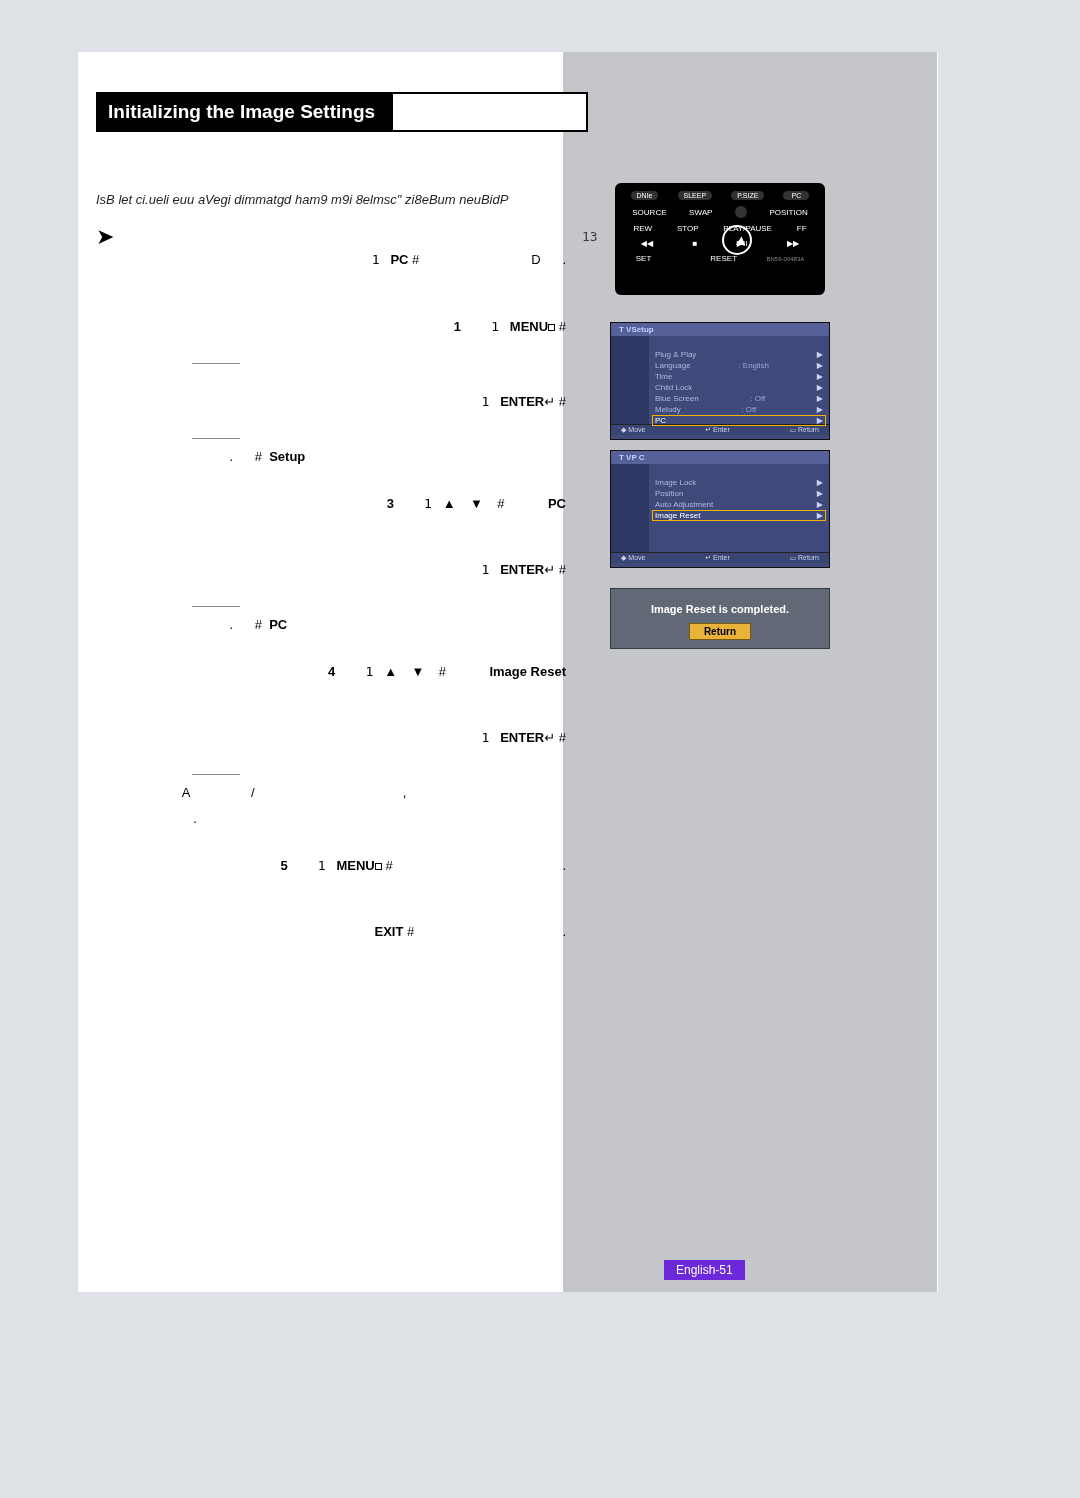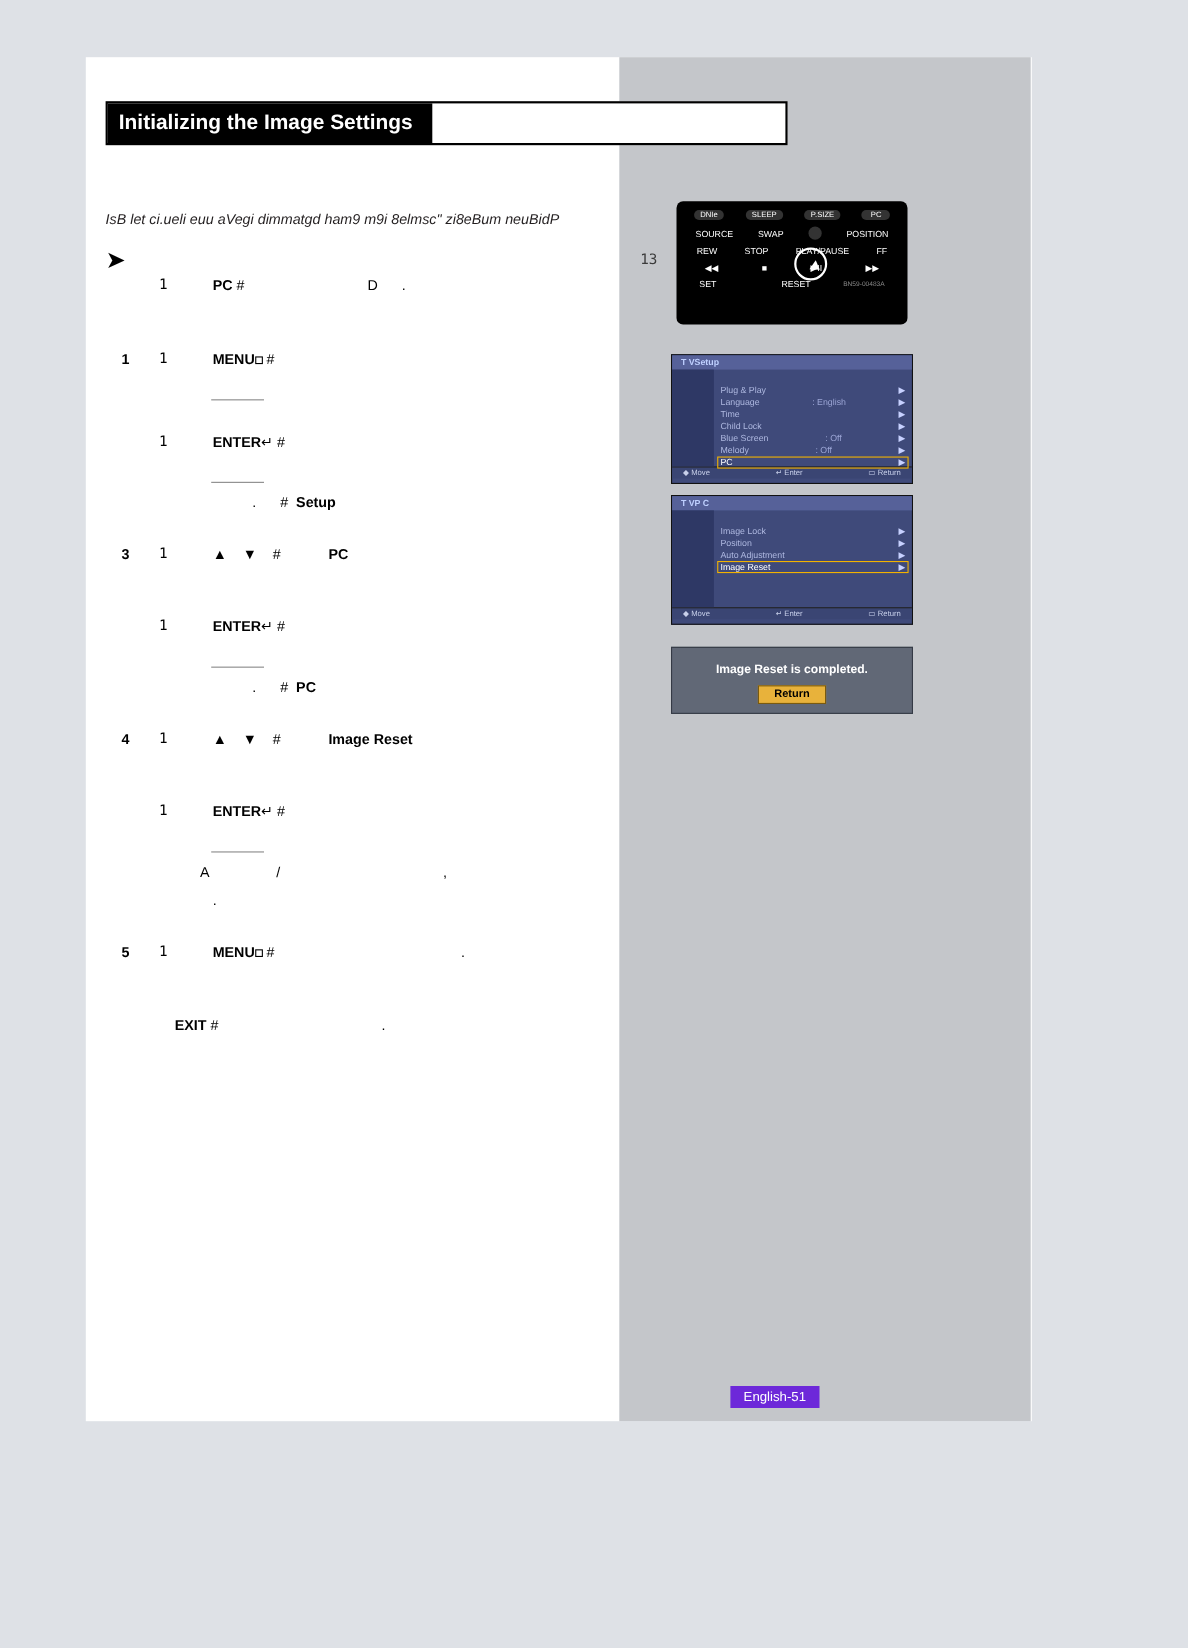--- a/index.html
+++ b/index.html
@@ -24,21 +24,21 @@
     left: 563px;
     top: 52px;
     width: 374px;
     height: 1240px;
     background: #c4c6ca;
   }
   .title-bar {
     position: absolute;
     left: 96px;
     top: 92px;
-    width: 620px;
+    width: 492px;
     height: 40px;
     background: #fff;
     border: 2px solid #000;
     display: flex;
     align-items: center;
   }
   .title-black {
     background: #000;
     color: #fff;
     font-weight: bold;
@@ -75,21 +75,21 @@
     display: inline-block;
     width: 34px;
     vertical-align: top;
   }
   .one {
     display: inline-block;
     width: 38px;
     vertical-align: top;
     font-family: monospace;
   }
-  .step-row { margin-bottom: 6px; white-space: pre; }
+  .step-row { margin-bottom: 6px; white-space: pre; text-align: right; }
   .sub-row { margin-left: 72px; margin-bottom: 6px; white-space: pre; }
   .b { font-weight: bold; }
   .divider {
     border-bottom: 1px solid #888;
     width: 48px;
     margin-left: 96px;
     margin-top: 4px;
     margin-bottom: 8px;
   }
 

